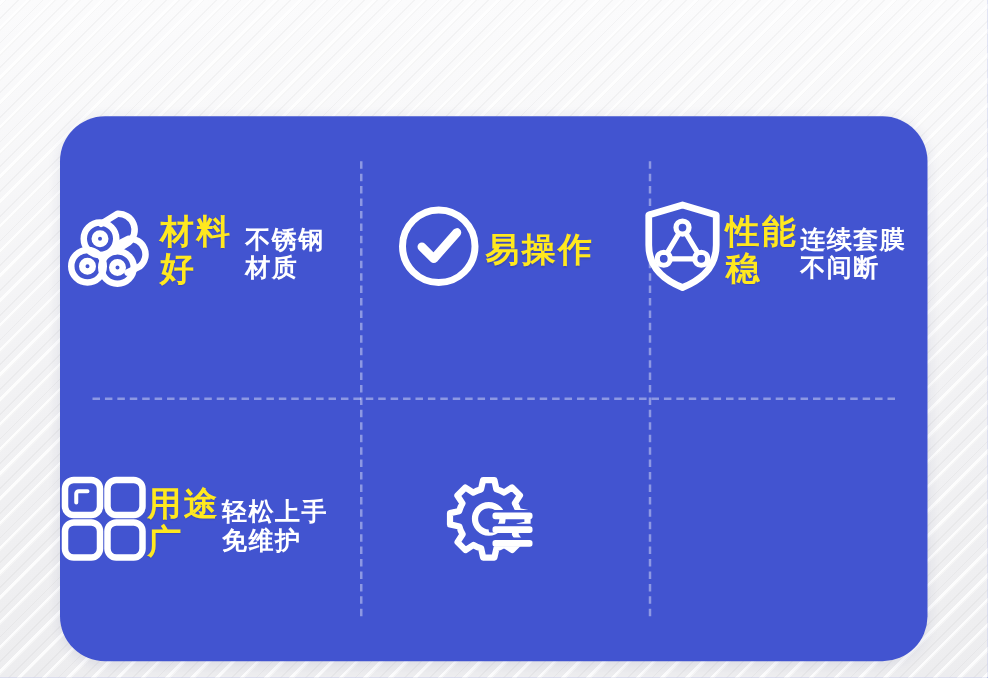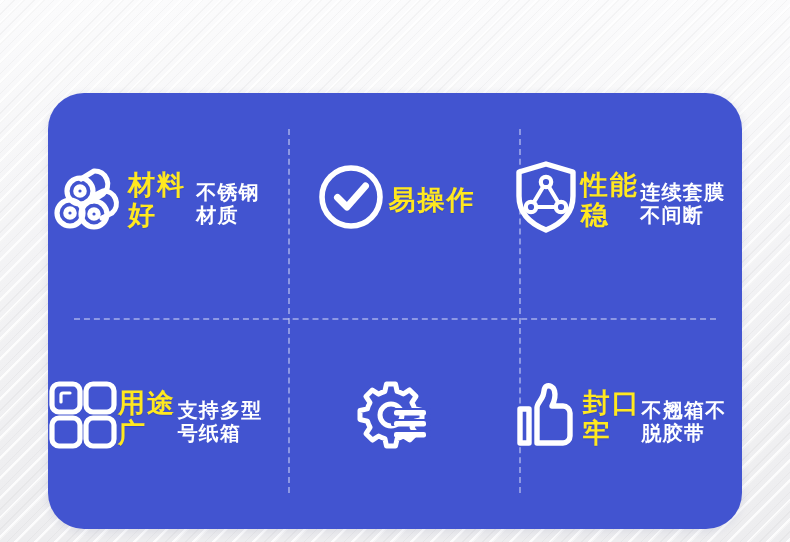--- a/index.html
+++ b/index.html
@@ -177,21 +177,21 @@
             <g stroke="#ffffff" stroke-width="5.2">
               <rect x="4" y="4" width="28" height="28" rx="7"></rect>
               <rect x="38" y="4" width="28" height="28" rx="7"></rect>
               <rect x="4" y="38" width="28" height="28" rx="7"></rect>
               <rect x="38" y="38" width="28" height="28" rx="7"></rect>
             </g>
             <path d="M13 22 V15 A2 2 0 0 1 15 13 H22" stroke="#ffffff" stroke-width="3.2" stroke-linecap="round" fill="none"></path>
           </svg>
         </div>
         <div class="cell-title">用途广</div>
-        <div class="cell-sub">支持多型号纸箱</div>
+        <div class="cell-sub">轻松上手免维护</div>
       </div>
 
       <div class="cell">
         <div class="cell-icon">
           <svg width="76" height="70" viewBox="0 0 76 70" fill="none">
             <path d="M29.5 4 h9 l1.6 7.4 a21 21 0 0 1 6.2 2.6 l6.3-4.1 6.4 6.4 -4.1 6.3
                      a21 21 0 0 1 2.6 6.2 L65 30.5 v9 l-7.4 1.6 a21 21 0 0 1-2.6 6.2
                      l4.1 6.3 -6.4 6.4 -6.3-4.1 a21 21 0 0 1-6.2 2.6 L38.5 66 h-9
                      l-1.6-7.4 a21 21 0 0 1-6.2-2.6 l-6.3 4.1 -6.4-6.4 4.1-6.3
                      a21 21 0 0 1-2.6-6.2 L3 39.5 v-9 l7.4-1.6 a21 21 0 0 1 2.6-6.2
@@ -202,30 +202,16 @@
             <rect x="34" y="50" width="40" height="7" rx="1.5" fill="#4254d0"></rect>
             <g fill="#ffffff">
               <rect x="37" y="30" width="32" height="5.4" rx="2.2"></rect>
               <rect x="37" y="41" width="32" height="5.4" rx="2.2"></rect>
               <rect x="37" y="52" width="32" height="5.4" rx="2.2"></rect>
             </g>
           </svg>
         </div>
       </div>
 
-      <div class="cell">
-        <div class="cell-icon">
-          <svg width="72" height="72" viewBox="0 0 72 72" fill="none">
-            <g stroke="#ffffff" stroke-width="5.4" stroke-linejoin="round" stroke-linecap="round" fill="none">
-              <path d="M9 30 h9 v34 H9 Z"></path>
-              <path d="M26 64 h26 a7 7 0 0 0 7-7 V34 a7 7 0 0 0-7-7 H41
-                       c3-6 3.5-11 2.5-15 C42.5 7.5 38 5.5 35 7.5
-                       c-2.4 1.6-1.6 5-3 9 -1.6 4.6-6 8-6 12 Z"></path>
-            </g>
-          </svg>
-        </div>
-        <div class="cell-title">封口牢</div>
-        <div class="cell-sub">不翘箱不脱胶带</div>
-      </div>
 
     </div>
   </div>
 </div>
 
 </body></html>

